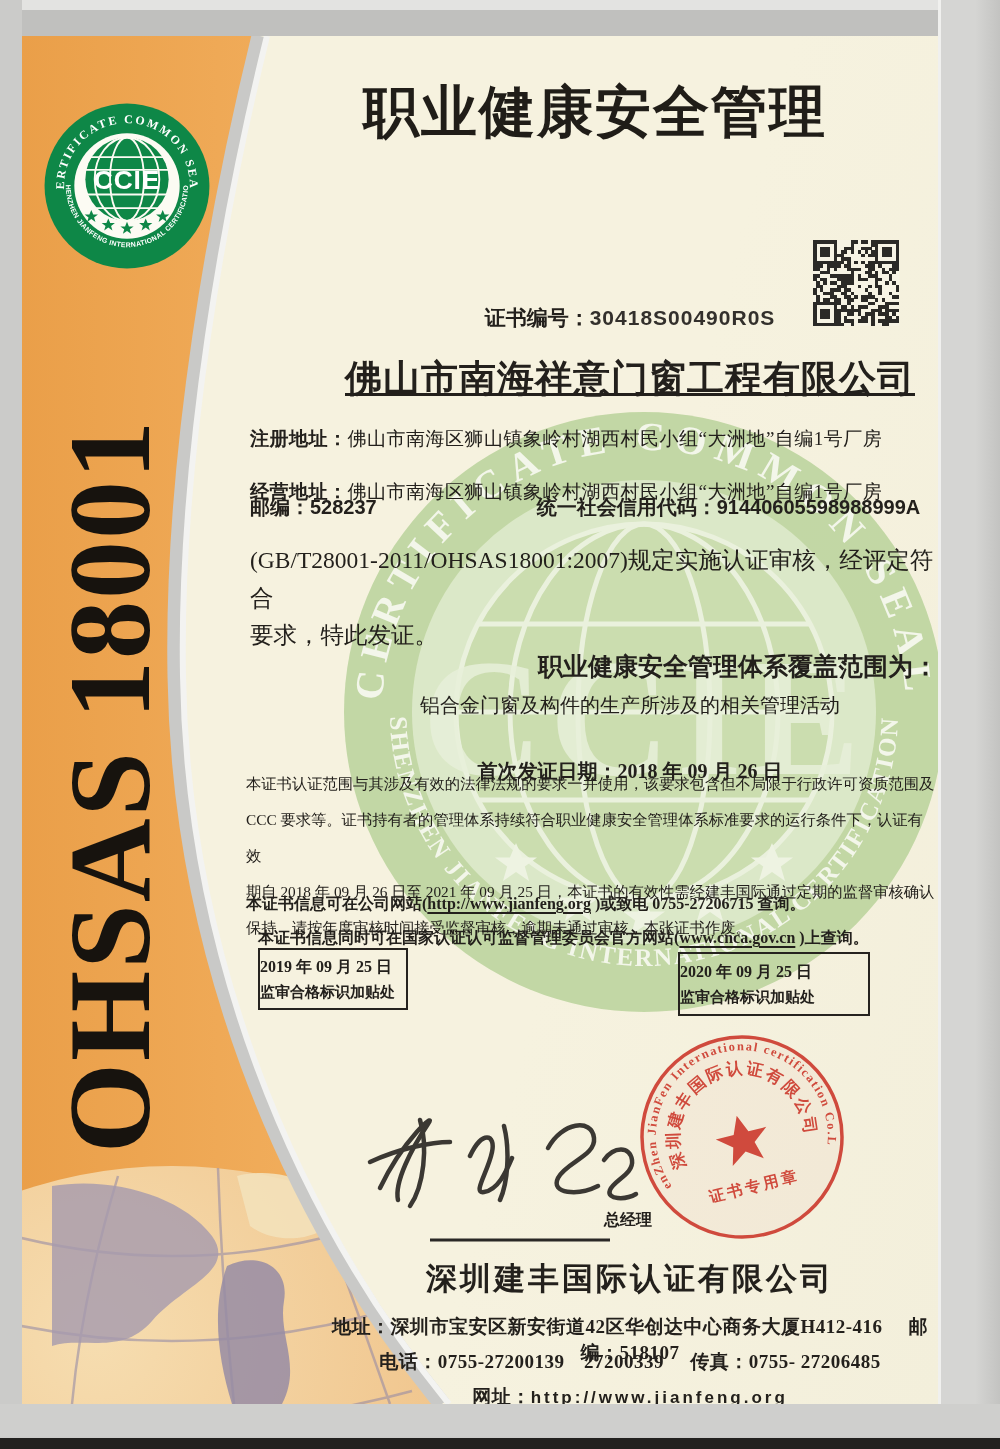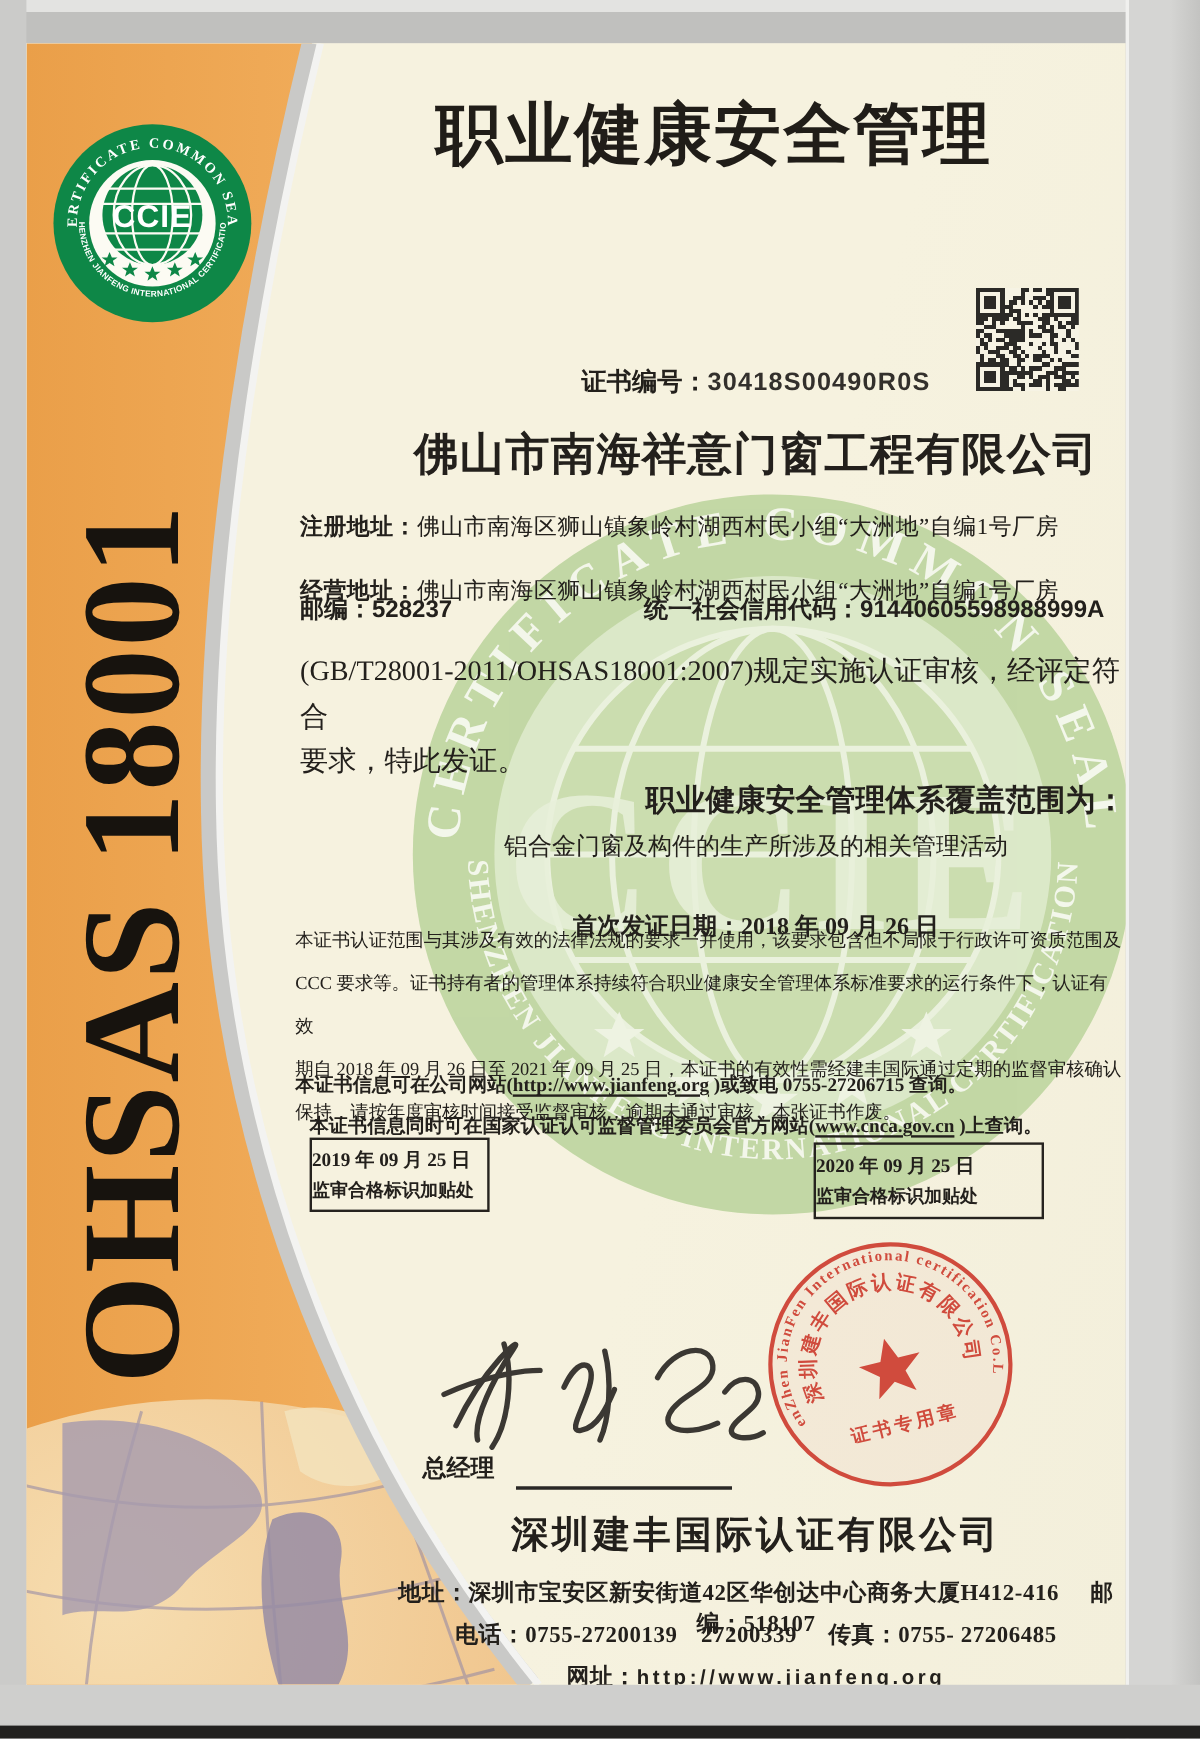--- a/index.html
+++ b/index.html
@@ -18,35 +18,35 @@
          background:linear-gradient(105deg,#f6f2df 0 60%,#f3efdb);overflow:hidden;}
   #sheet .abs{position:absolute;}
 
   
   .ct{text-align:center;left:230px;width:686px;}
   .cmid{text-align:center;left:300px;width:616px;}
   .lt{left:228px;}
   .title{font-size:56px;font-weight:700;letter-spacing:2px;color:#201d18;}
   .certno-label{font-size:21px;font-weight:700;}
   .certno-val{font-family:"Liberation Sans","DejaVu Sans",sans-serif;font-size:21px;font-weight:700;color:#33302c;letter-spacing:1px;}
-  .company{font-size:37px;font-weight:700;letter-spacing:1px;}
+  .company{font-size:37px;font-weight:700;letter-spacing:1px;text-decoration:underline;}
   .addr{font-size:19px;letter-spacing:.5px;}
   .addr b{font-weight:700;}
   .postrow{font-size:20px;font-weight:700;}
   .body-par{font-size:23.5px;line-height:37.5px;letter-spacing:0;}
   .scope-h{font-size:25px;font-weight:700;text-align:right;}
   .scope-t{font-size:20px;}
   .issue{font-size:20px;font-weight:700;}
   .fine{font-size:15.3px;line-height:36px;font-weight:500;}
   .info{font-size:16px;font-weight:700;}
   .info .url{text-decoration:underline;text-underline-offset:3px;text-decoration-thickness:1.5px;}
   .audit-box{border:2px solid #26231f;display:flex;flex-direction:column;align-items:flex-start;justify-content:center;gap:5px;background:transparent;}
   .audit-date{font-size:16px;font-weight:700;}
   .audit-label{font-size:15px;font-weight:600;}
-  .signer{font-size:20px;font-weight:600;text-align:left;}
+  .signer{font-size:16px;font-weight:600;text-align:right;}
   .issuer-name{font-family:"Liberation Sans","DejaVu Sans",sans-serif;font-size:31px;font-weight:700;letter-spacing:3px;}
   .foot{font-size:19px;font-weight:700;letter-spacing:.5px;}
   .foot .gap{display:inline-block;width:26px;}
   .web{letter-spacing:3px;font-family:"Liberation Sans","DejaVu Sans",sans-serif;font-size:17px;}
 
   
   #ohsas{left:-382px;top:684px;width:940px;height:132px;line-height:132px;text-align:center;
          transform:rotate(-90deg);font-size:116px;font-weight:700;letter-spacing:2px;color:#17130e;white-space:nowrap;}
 </style>
 </head>

